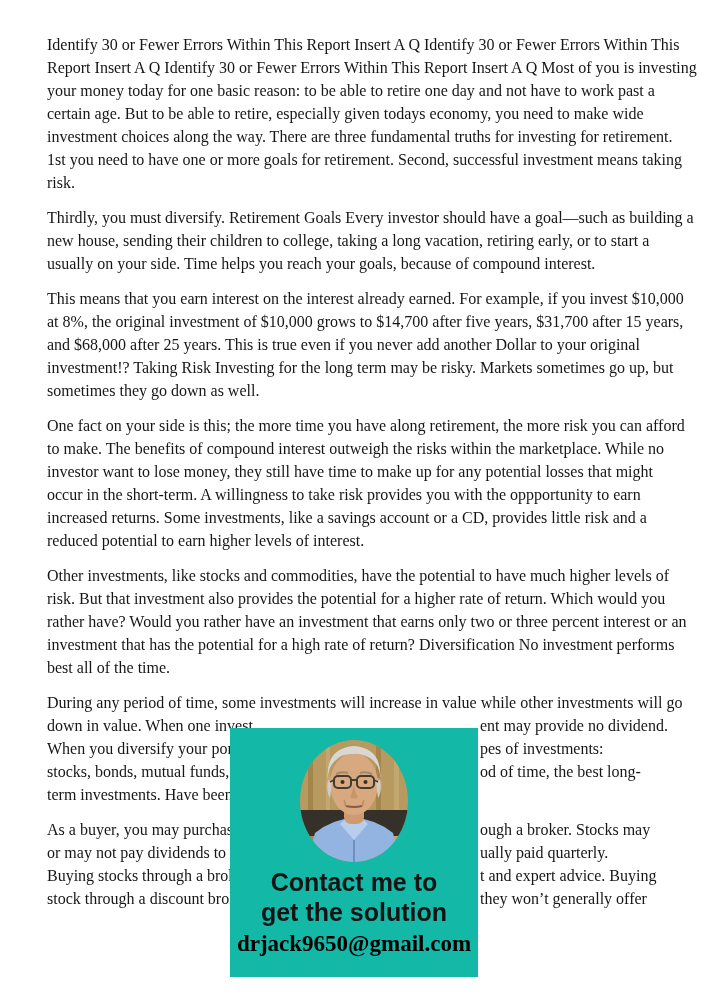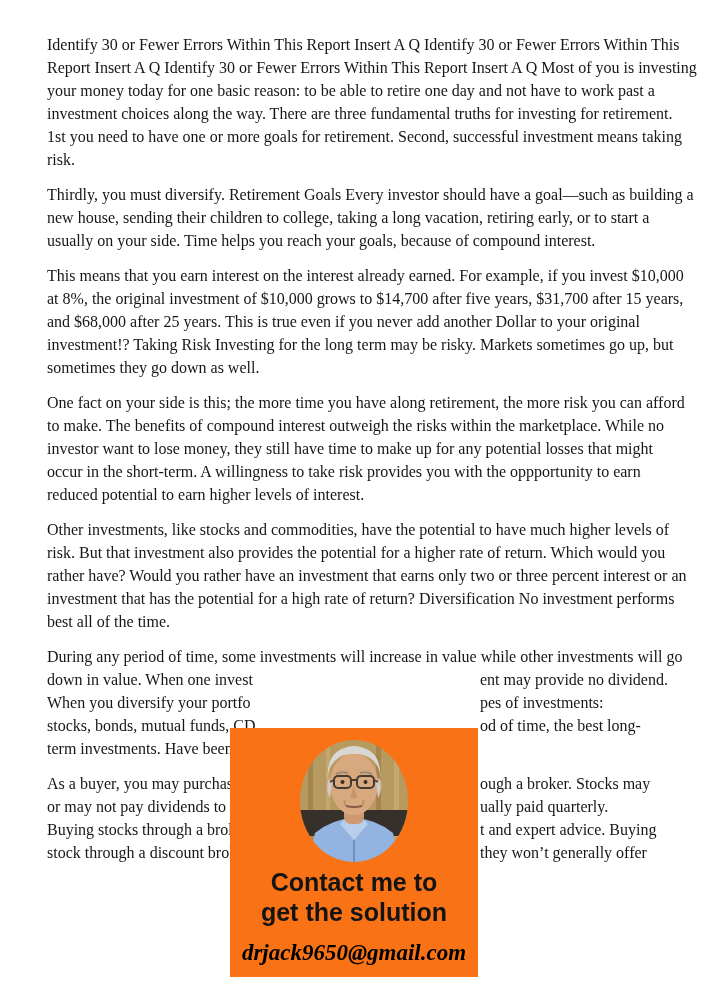--- a/index.html
+++ b/index.html
@@ -9,43 +9,44 @@
   }
   #doc{
     position:absolute;left:47px;top:33px;width:625px;
     font-size:16px;line-height:23px;color:#161616;
   }
   .para{margin:0 0 12px 0;}
   .line{position:relative;white-space:pre;height:23px;overflow:visible;}
   .rfrag{position:absolute;left:433px;top:0;}
   .overlay{
     position:absolute;left:230px;top:728px;width:248px;height:249px;
-    background:#f97316;display:flex;flex-direction:column;align-items:center;
+    background:#14b8a6;display:flex;flex-direction:column;align-items:center;
     box-sizing:border-box;
   }
   .photo{margin-top:12px;flex:0 0 auto;}
   .headline{
     margin-top:5px;text-align:center;
     font-family:"Liberation Sans","DejaVu Sans",sans-serif;
     font-weight:700;font-size:25px;line-height:30px;color:#141414;
   }
   .email{
-    margin-top:12px;text-align:center;
+    margin-top:3px;text-align:center;
     font-family:"Liberation Serif","DejaVu Serif",serif;
-    font-weight:700;font-size:23px;line-height:28px;color:#000000;font-style:italic;
+    font-weight:700;font-size:23px;line-height:28px;color:#000000;
   }
 </style>
 </head>
 <body>
 
 <div id="doc">
     <div class="para">
       <div class="line">Identify 30 or Fewer Errors Within This Report Insert A Q Identify 30 or Fewer Errors Within This</div>
       <div class="line">Report Insert A Q Identify 30 or Fewer Errors Within This Report Insert A Q Most of you is investing</div>
       <div class="line">your money today for one basic reason: to be able to retire one day and not have to work past a</div>
+      <div class="line">certain age. But to be able to retire, especially given todays economy, you need to make wide</div>
       <div class="line">investment choices along the way. There are three fundamental truths for investing for retirement.</div>
       <div class="line">1st you need to have one or more goals for retirement. Second, successful investment means taking</div>
       <div class="line">risk.</div>
     </div>
     <div class="para">
       <div class="line">Thirdly, you must diversify. Retirement Goals Every investor should have a goal—such as building a</div>
       <div class="line">new house, sending their children to college, taking a long vacation, retiring early, or to start a</div>
       <div class="line">usually on your side. Time helps you reach your goals, because of compound interest.</div>
     </div>
     <div class="para">
@@ -53,20 +54,21 @@
       <div class="line">at 8%, the original investment of $10,000 grows to $14,700 after five years, $31,700 after 15 years,</div>
       <div class="line">and $68,000 after 25 years. This is true even if you never add another Dollar to your original</div>
       <div class="line">investment!? Taking Risk Investing for the long term may be risky. Markets sometimes go up, but</div>
       <div class="line">sometimes they go down as well.</div>
     </div>
     <div class="para">
       <div class="line">One fact on your side is this; the more time you have along retirement, the more risk you can afford</div>
       <div class="line">to make. The benefits of compound interest outweigh the risks within the marketplace. While no</div>
       <div class="line">investor want to lose money, they still have time to make up for any potential losses that might</div>
       <div class="line">occur in the short-term. A willingness to take risk provides you with the oppportunity to earn</div>
+      <div class="line">increased returns. Some investments, like a savings account or a CD, provides little risk and a</div>
       <div class="line">reduced potential to earn higher levels of interest.</div>
     </div>
     <div class="para">
       <div class="line">Other investments, like stocks and commodities, have the potential to have much higher levels of</div>
       <div class="line">risk. But that investment also provides the potential for a higher rate of return. Which would you</div>
       <div class="line">rather have? Would you rather have an investment that earns only two or three percent interest or an</div>
       <div class="line">investment that has the potential for a high rate of return? Diversification No investment performs</div>
       <div class="line">best all of the time.</div>
     </div>
     <div class="para">

